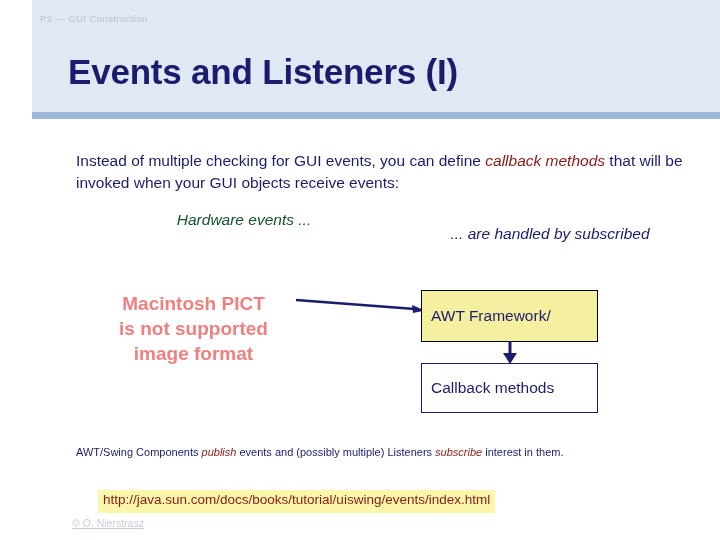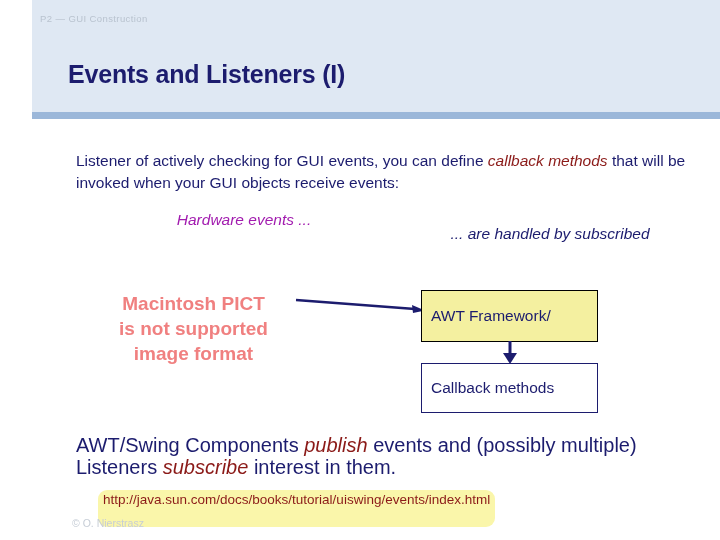--- a/index.html
+++ b/index.html
@@ -46,22 +46,22 @@
     left: 8px;
     top: 13px;
     font-size: 9.5px;
     letter-spacing: 0.4px;
     color: #b9c3cf;
     white-space: nowrap;
   }
   .slide-title {
     position: absolute;
     left: 36px;
-    top: 43px;
-    font-size: 25px;
+    top: 29px;
+    font-size: 35px;
     font-weight: bold;
     color: #1c1c6e;
     letter-spacing: -0.2px;
     white-space: nowrap;
   }
 
   
   .intro {
     position: absolute;
     left: 44px;
@@ -78,21 +78,21 @@
 
   
   .cap-hardware {
     position: absolute;
     left: 62px;
     top: 208px;
     width: 300px;
     text-align: center;
     font-size: 15.5px;
     line-height: 23px;
-    color: #a21caf;
+    color: #14532d;
   }
   .cap-hardware .it { font-style: italic; }
 
   .cap-handled {
     position: absolute;
     left: 368px;
     top: 221px;
     width: 300px;
     text-align: center;
     font-size: 15.5px;
@@ -158,49 +158,49 @@
     height: 50px;
     background: #ffffff;
     border-color: #1c1c6e;
     border-width: 1.4px;
   }
 
   
   .closing {
     position: absolute;
     left: 44px;
-    top: 414px;
+    top: 430px;
     width: 620px;
-    font-size: 20px;
+    font-size: 11px;
     line-height: 22px;
     color: #1c1c6e;
   }
 
   
   .url-link {
     position: absolute;
     left: 66px;
     top: 490px;
     background: #faf6aa;
     color: #8b1a18;
     font-size: 13.5px;
-    padding: 2px 5px 20px 5px;
+    padding: 2px 5px 6px 5px;
     white-space: nowrap;
     text-decoration: none;
-    border-radius: 9px;
   }
 
   
   .footer-left {
     position: absolute;
     left: 40px;
     top: 517px;
     font-size: 10.5px;
     color: #c6cdd6;
     white-space: nowrap;
+    text-decoration: underline;
   }
   .footer-right {
     position: absolute;
     right: 8px;
     top: 517px;
     font-size: 10.5px;
     color: #c6cdd6;
     white-space: nowrap;
   }
 </style>
@@ -208,21 +208,21 @@
 <body>
 
 <div id="slide">
 
   <div class="header-band"></div>
   <div class="header-rule"></div>
 
   <div class="kicker">P2 — GUI Construction</div>
   <h1 class="slide-title">Events and Listeners (I)</h1>
 
-  <p class="intro"><span>Listener of actively checking for GUI events, you can define </span><span class="em-red">callback methods</span><span> that will be invoked when your GUI objects receive events:</span></p>
+  <p class="intro"><span>Instead of multiple checking for GUI events, you can define </span><span class="em-red">callback methods</span><span> that will be invoked when your GUI objects receive events:</span></p>
 
   <div class="cap-hardware">
     <div class="it">Hardware events ...</div>
   </div>
 
   <div class="cap-handled">
     <div>... are handled by subscribed</div>
   </div>
 
   <div class="pict-missing">

